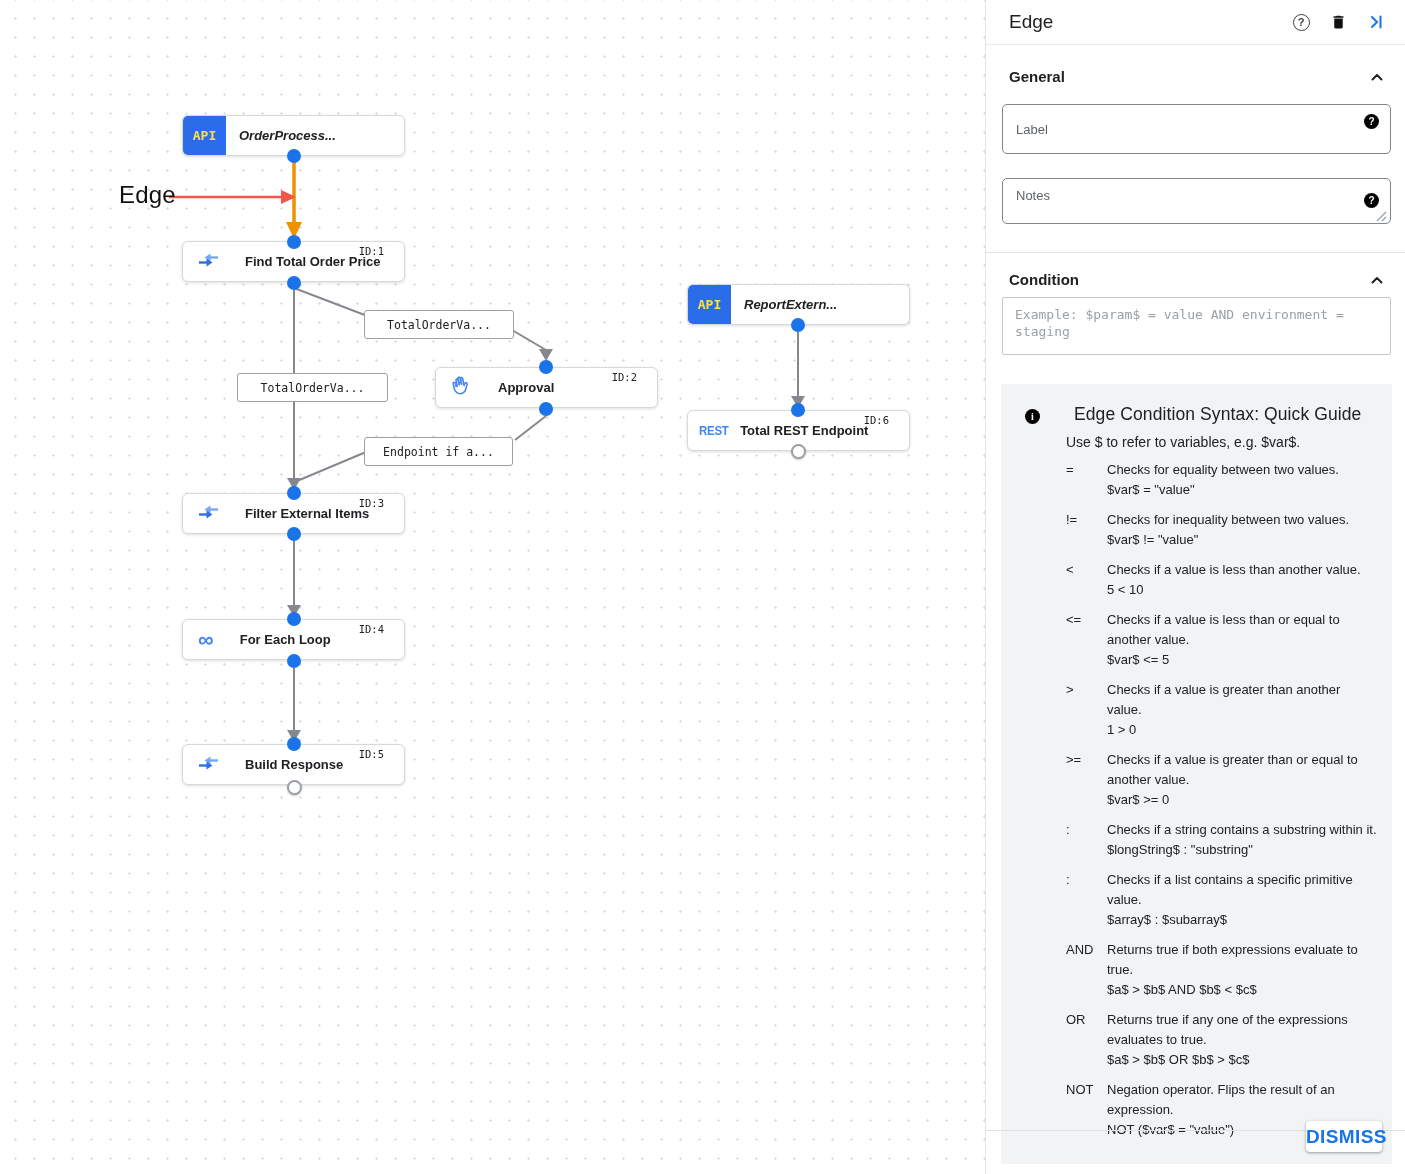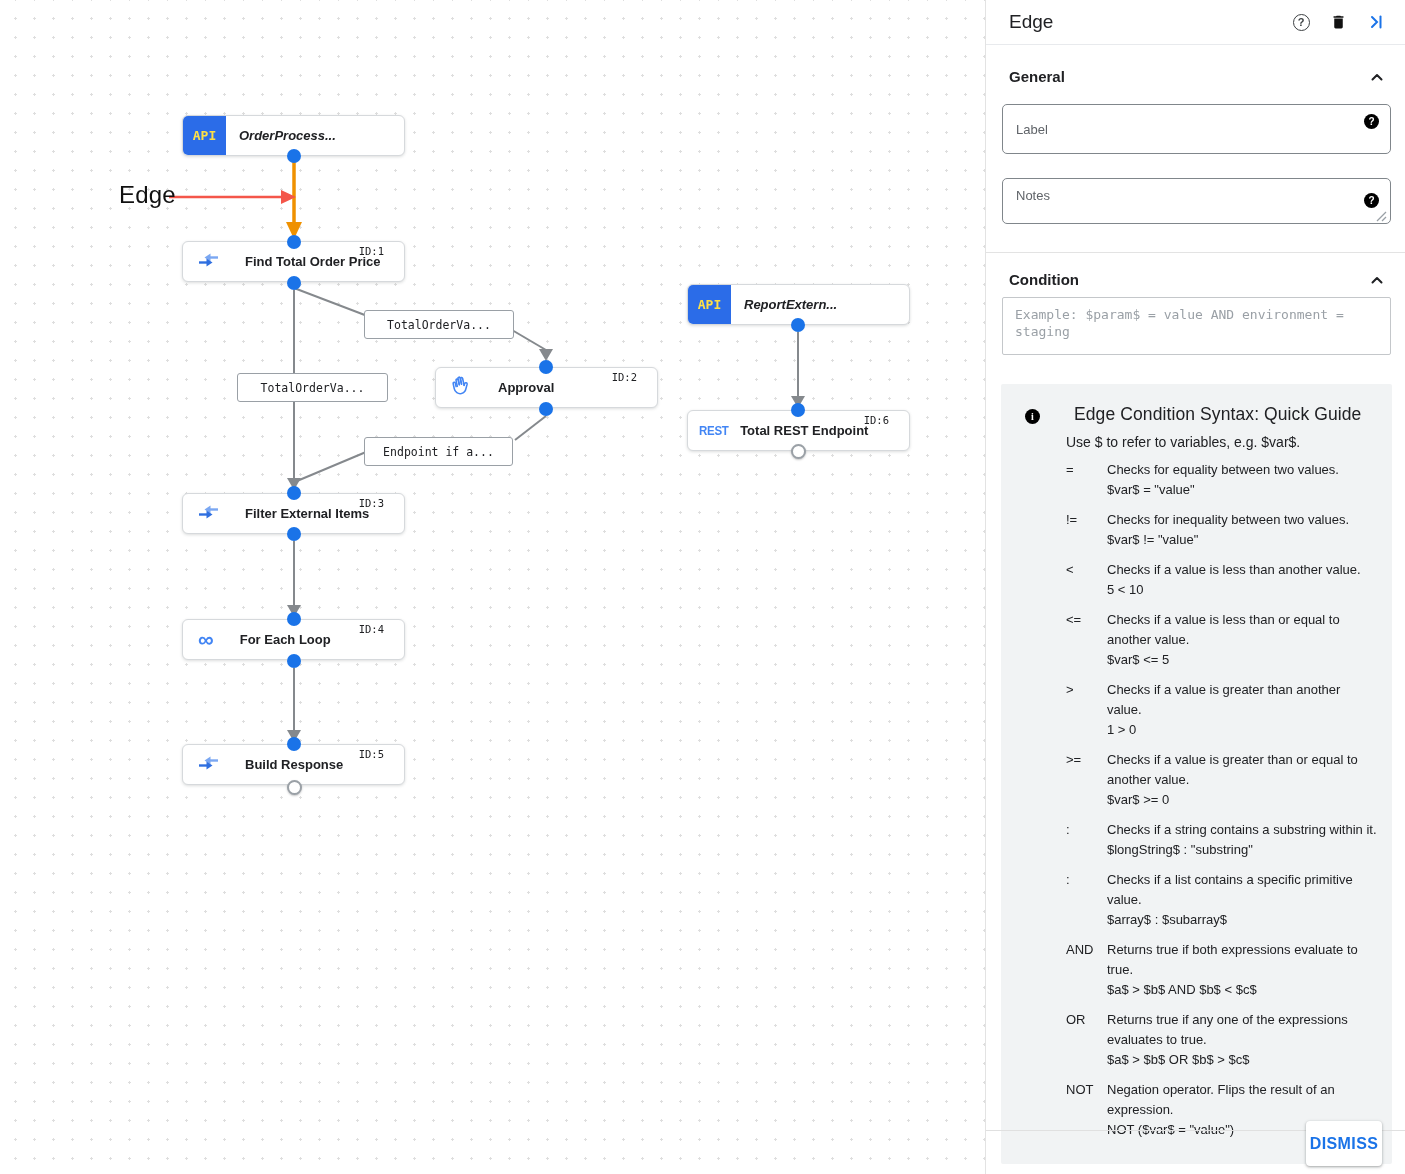--- a/index.html
+++ b/index.html
@@ -85,22 +85,22 @@
     font-family:"Liberation Serif",serif; }
   .guide-content { flex:1; }
   .guide-title { font-size:17.5px; color:#202124; letter-spacing:.1px;margin-left:8px; }
   .guide-sub { font-size:14px; margin-top:9px; color:#202124; }
   .grow { display:flex; margin-top:10px; font-size:13px; line-height:20px; }
   .grow:first-of-type { margin-top:16px; }
   .gop { width:41px; flex:none; }
   .gdef { flex:1; }
 
   .footer-divider { position:absolute; left:0; right:0; top:1130px; border-top:1px solid #e0e0e0; }
-  .dismiss-btn { position:absolute; left:320px; top:1121px; width:76px; height:45px;
-    background:#fff; border:none; border-radius:4px; color:#1a73e8; font-size:16px;
+  .dismiss-btn { position:absolute; left:320px; top:1121px; width:76px; height:31px;
+    background:#fff; border:none; border-radius:4px; color:#1a73e8; font-size:19px;
     font-weight:bold; letter-spacing:.4px; font-family:"Liberation Sans",sans-serif;
     box-shadow:0 1px 2px rgba(60,64,67,.3), 0 1px 3px 1px rgba(60,64,67,.15);
     cursor:pointer; z-index:2; }
 </style>
 </head>
 <body>
 
 <div class="stage">
 
   <div class="canvas">

